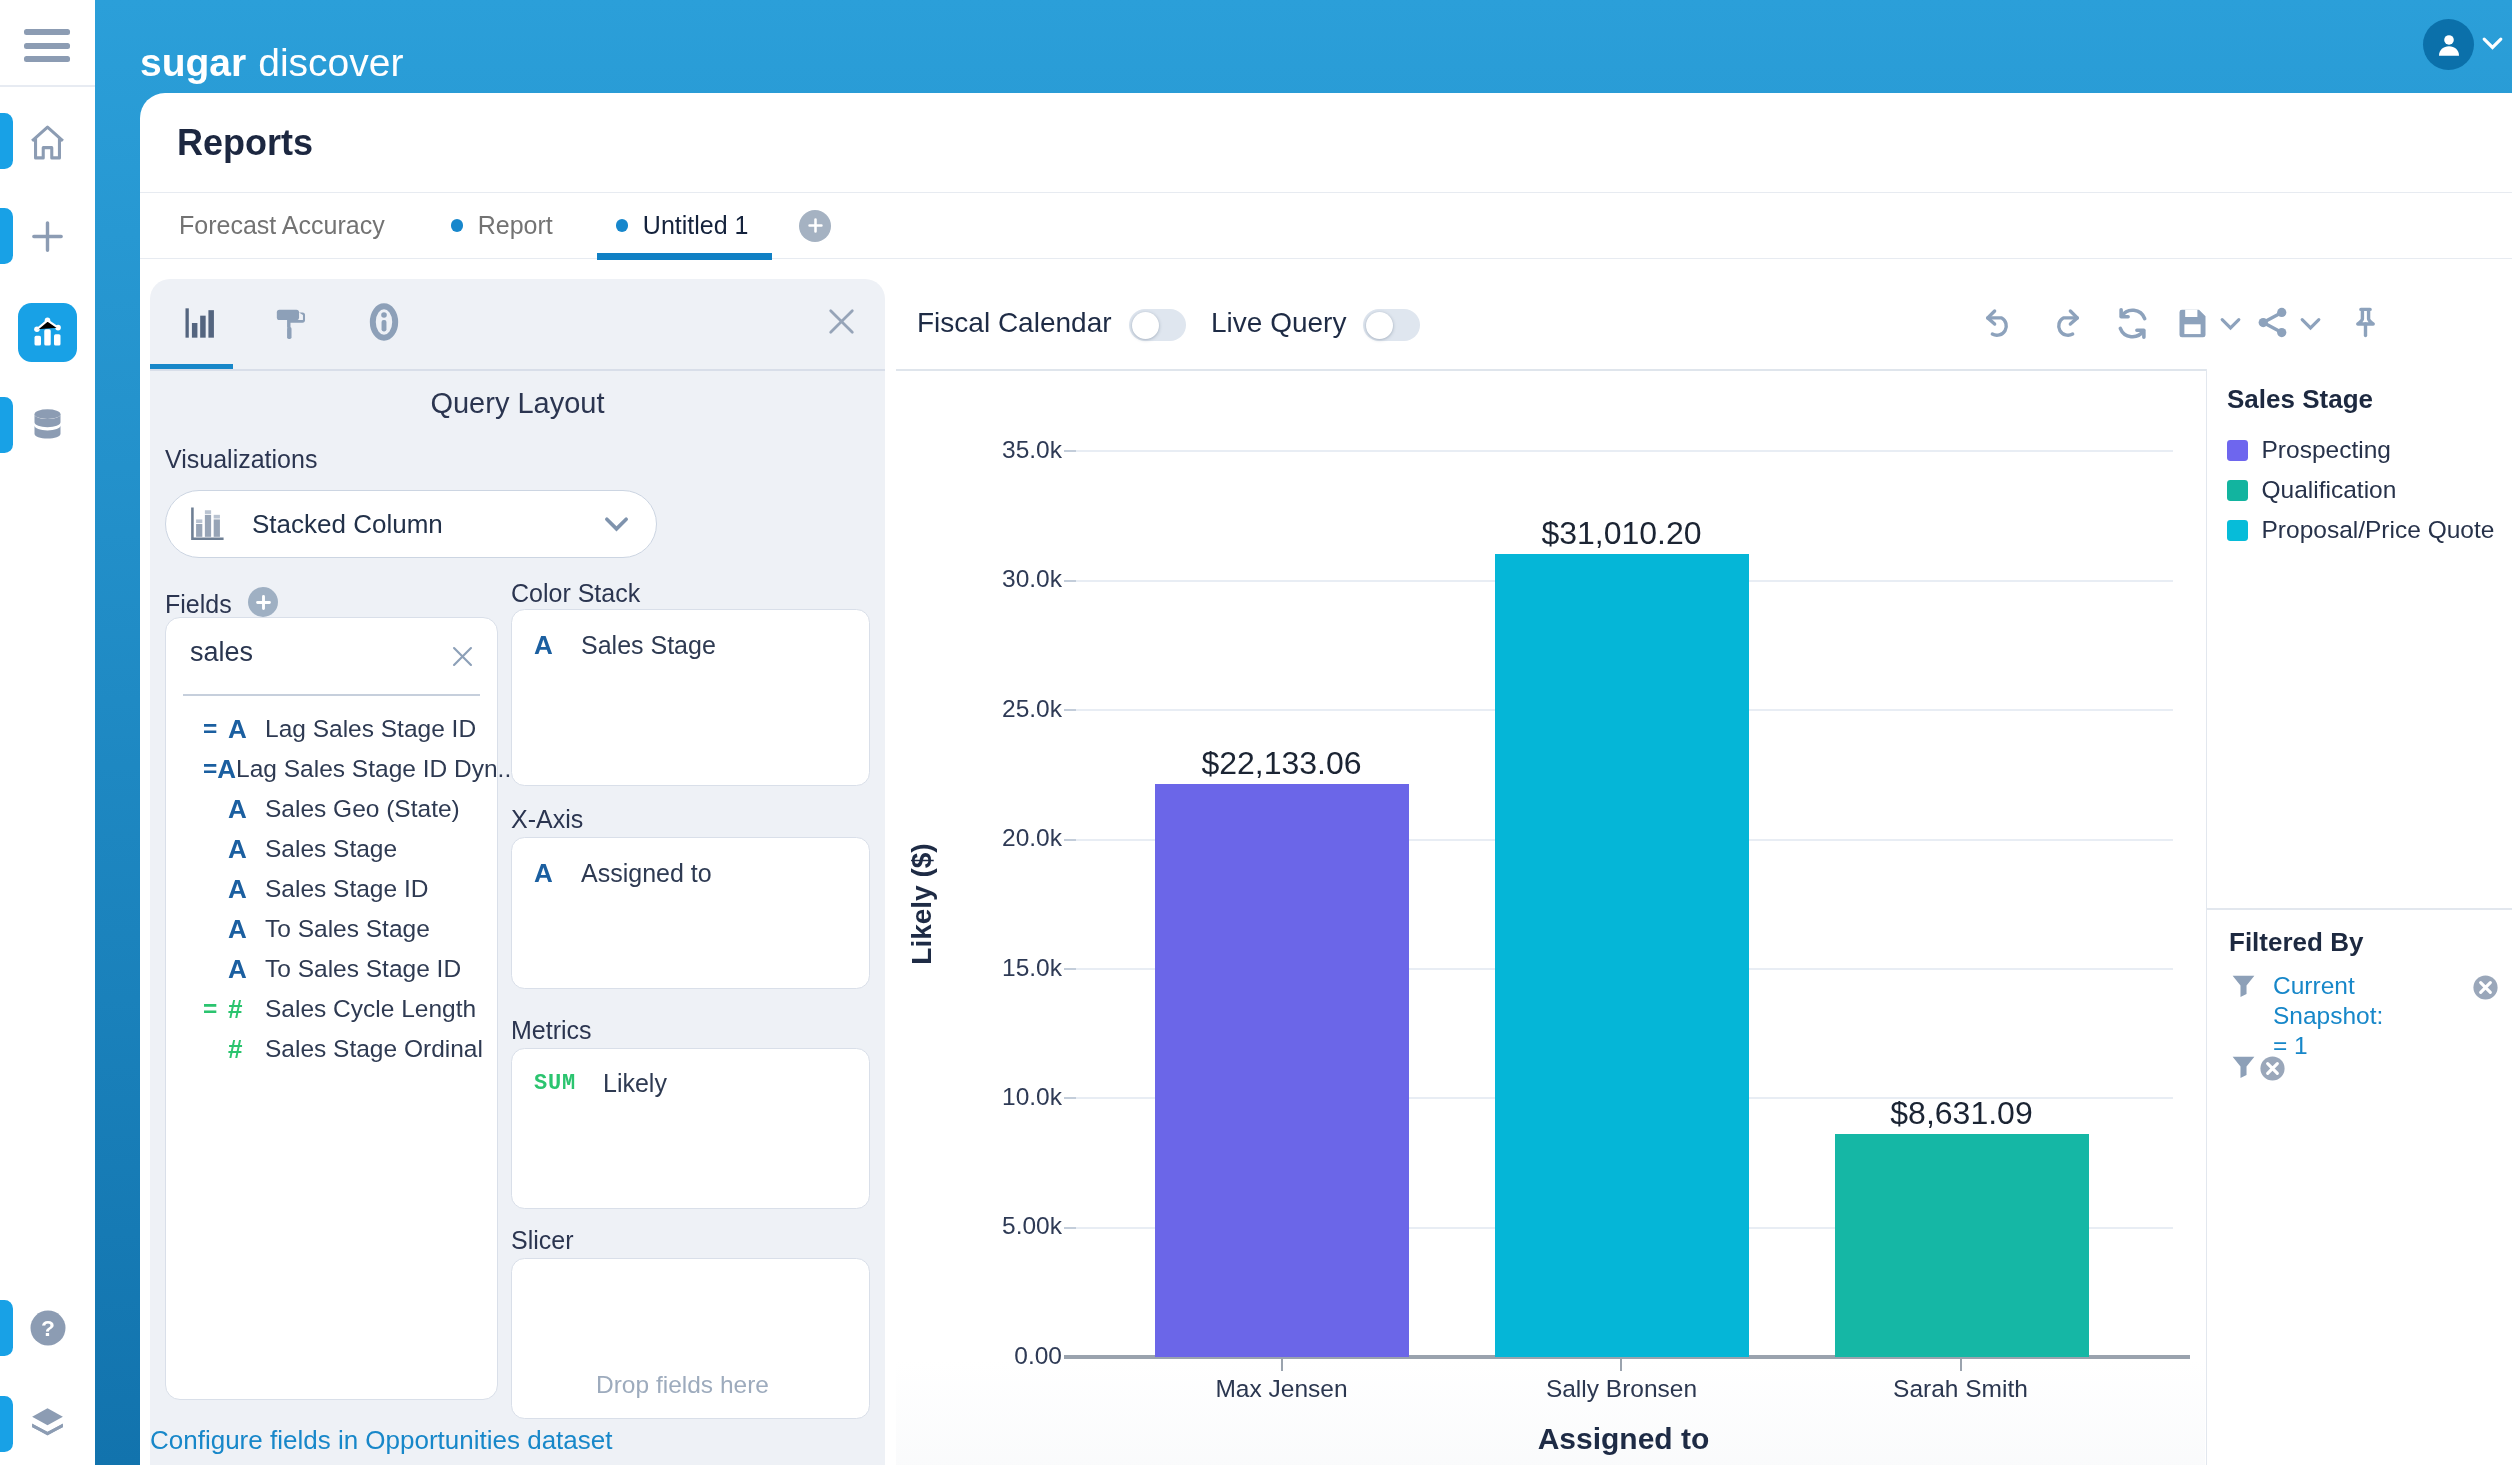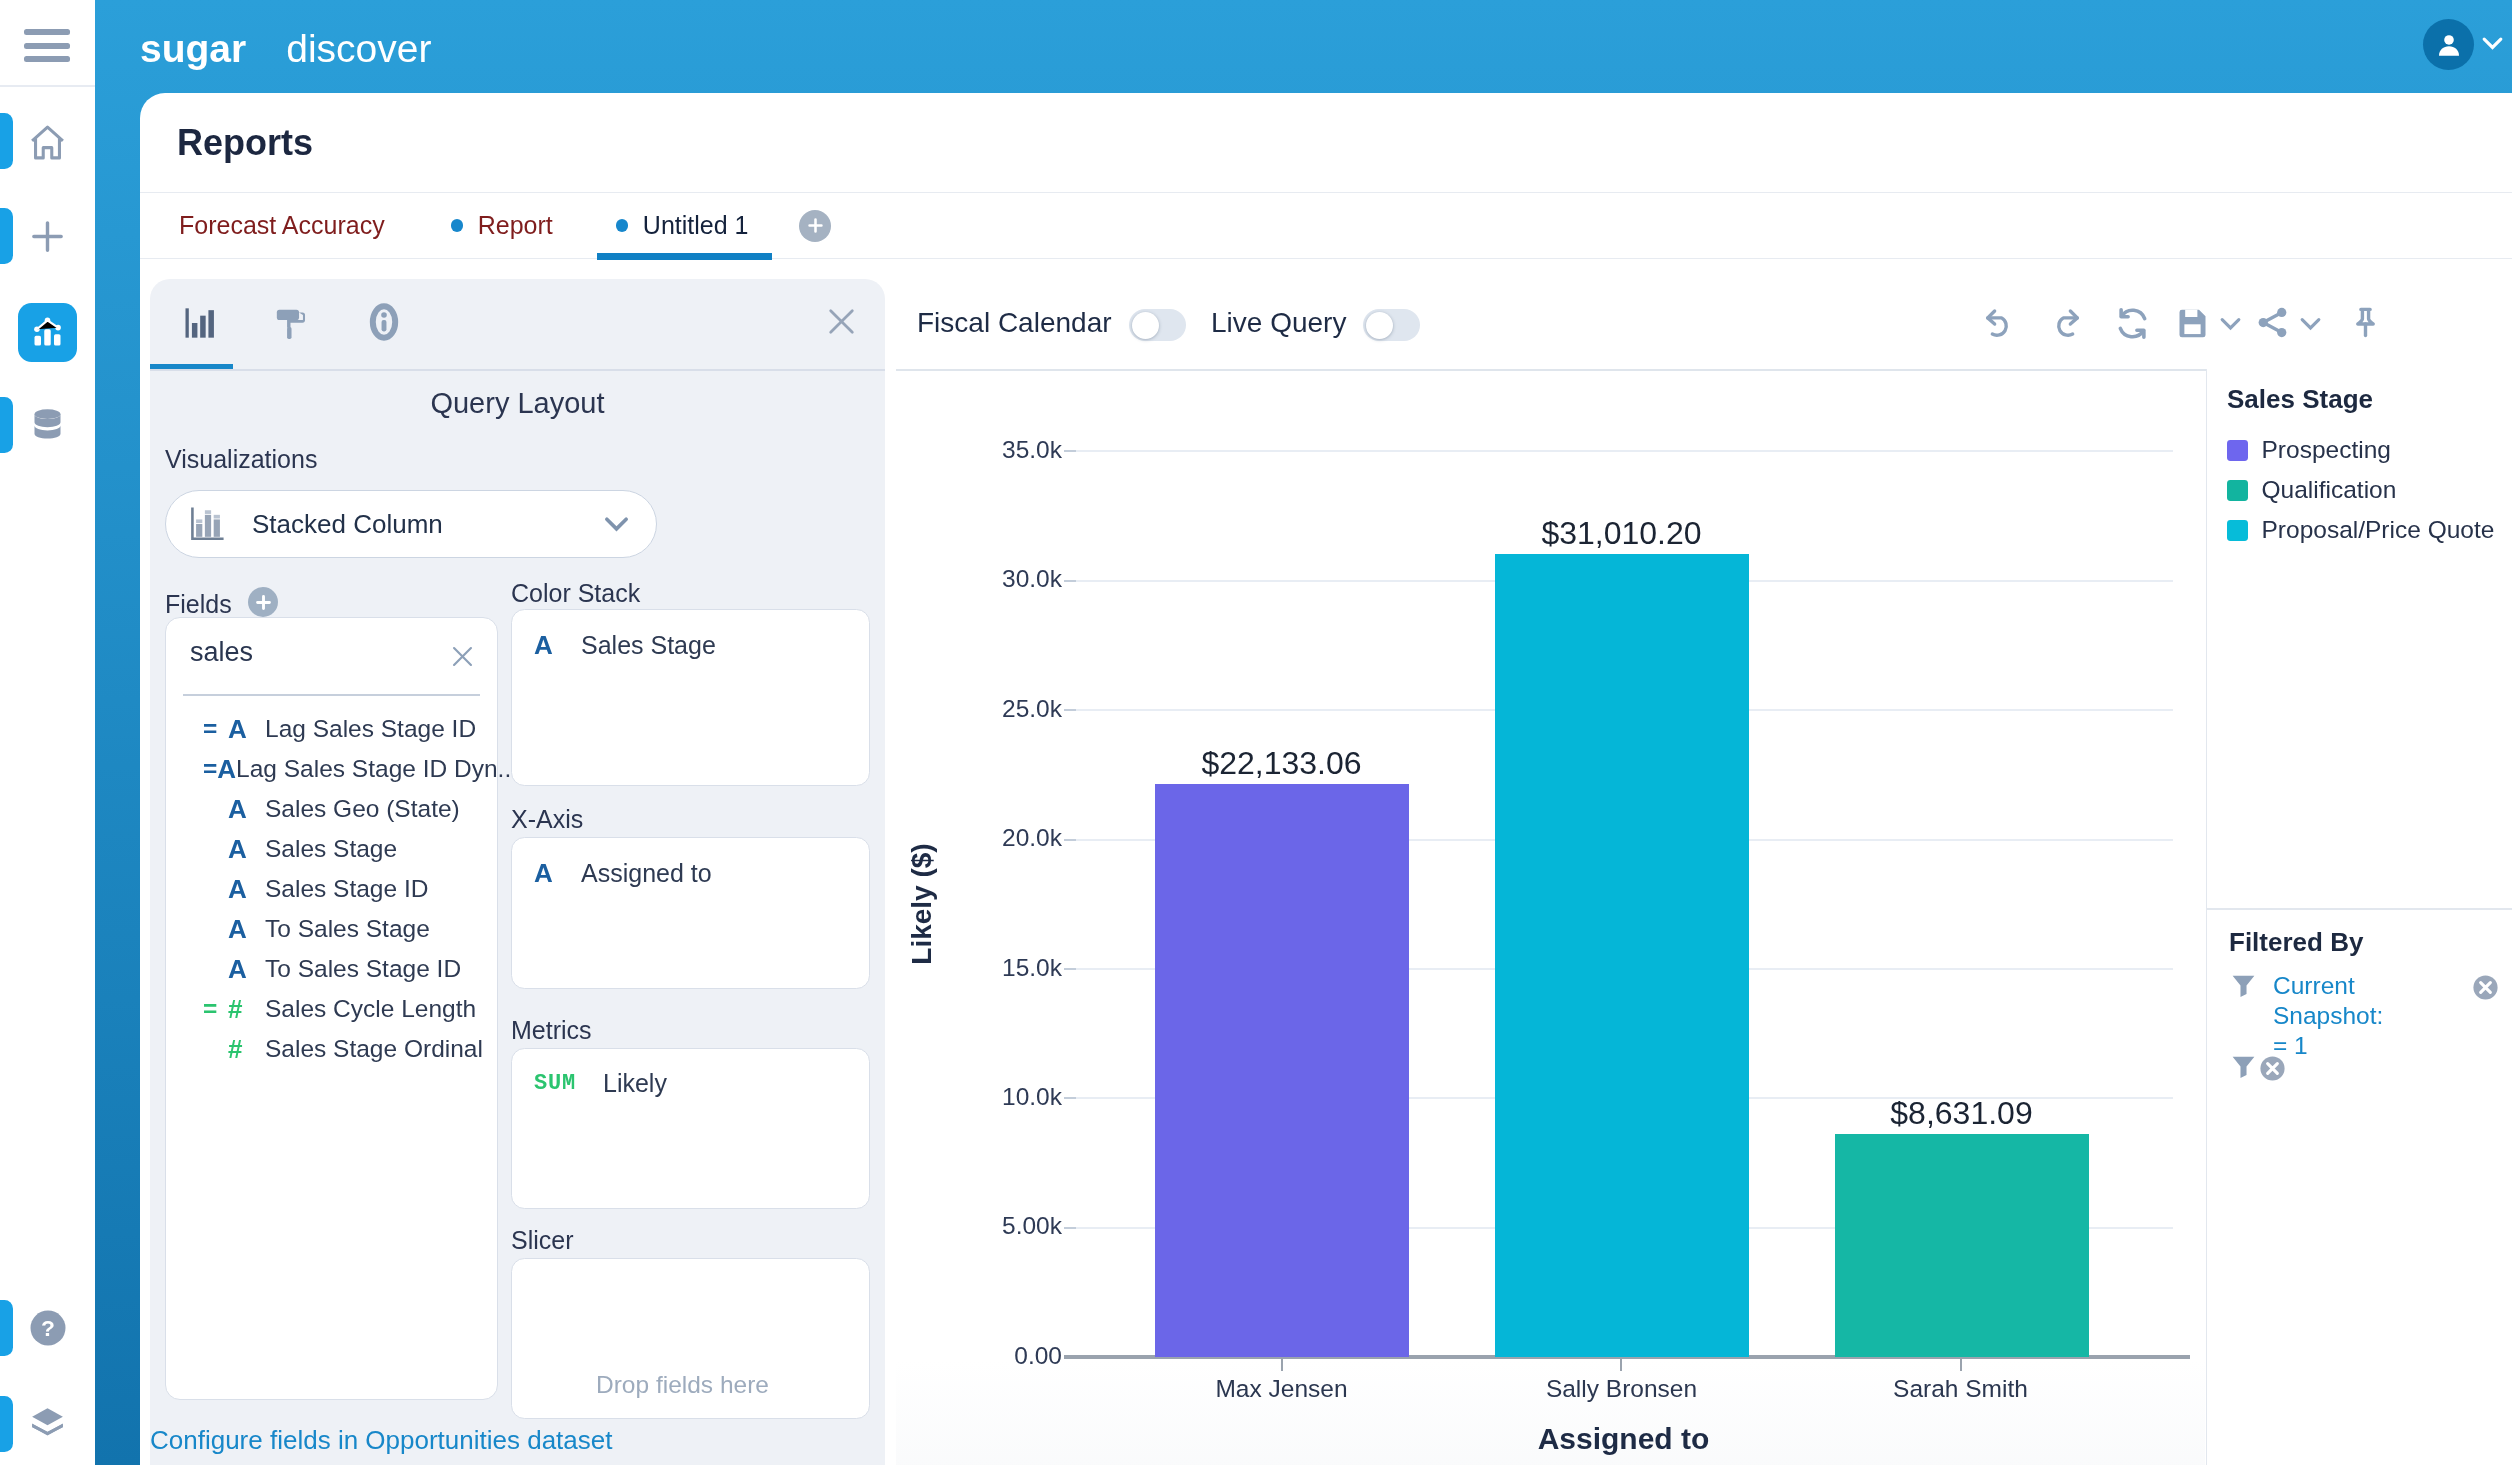--- a/index.html
+++ b/index.html
@@ -12,35 +12,35 @@
   .sidebar { position:absolute; left:0; top:0; width:95px; height:1466px; background:#fff; z-index:6; }
   .hamburger { position:absolute; left:24px; top:29px; width:46px; height:34px; cursor:pointer; }
   .hamburger span { display:block; height:6px; background:#8c9cb3; border-radius:2.5px; margin-bottom:7.6px; }
   .sidebar-divider { position:absolute; left:0; top:85px; width:95px; height:1.7px; background:#e7ebf2; }
   .side-pill { position:absolute; left:0; width:12.7px; height:56px; background:#18a1e6; border-radius:0 8.5px 8.5px 0; }
   .side-icon { position:absolute; left:0; width:95px; display:flex; justify-content:center; cursor:pointer; }
   .active-sq { position:absolute; left:18px; width:59px; height:59px; background:#18a1e6; border-radius:13.5px;
     display:flex; align-items:center; justify-content:center; cursor:pointer; }
 
   
-  .brand { position:absolute; left:140px; top:2px; height:93px; display:flex; align-items:center; color:#fff; font-size:39px;gap:28px; }
+  .brand { position:absolute; left:140px; top:16px; height:93px; display:flex; align-items:center; color:#fff; font-size:39px; }
   .brand b { font-weight:700; }
   .brand .light { font-weight:300; margin-left:12px; }
   .avatar { position:absolute; left:2423px; top:19.4px; width:51px; height:51px; border-radius:50%;
     background:#0b70aa; display:flex; align-items:center; justify-content:center; cursor:pointer; }
   .avatar-caret { position:absolute; left:2480px; top:34px; cursor:pointer; }
 
   
   .card { position:absolute; left:140px; top:93px; right:0; bottom:0; background:#fff;
     border-top-left-radius:25px; z-index:3; overflow:hidden; }
   .page-title { position:absolute; left:37px; top:0; height:99px; display:flex; align-items:center;
     font-size:36px; font-weight:700; color:#1c2740; }
   .tabbar { position:absolute; left:0; top:99px; width:100%; height:67px;
     border-top:1.7px solid #e7ebf1; border-bottom:1.7px solid #e7ebf1; display:flex; align-items:center; }
-  .tab { display:flex; align-items:center; font-size:25px; color:#7f1d1d; cursor:pointer; position:relative; height:100%; }
+  .tab { display:flex; align-items:center; font-size:25px; color:#737373; cursor:pointer; position:relative; height:100%; }
   .tab .dot { width:12.7px; height:12.7px; border-radius:50%; background:#1787cc; margin-right:14.4px; }
   .tab.active { font-weight:400; color:#14223c; }
   .tab.active .underline { position:absolute; left:-18.6px; right:-24px; bottom:-1.7px; height:6.8px; background:#1080c4; }
   .tab-add { width:32px; height:32px; border-radius:50%; background:#a5b2c2; color:#fff; display:flex;
     align-items:center; justify-content:center; cursor:pointer; margin-left:51px; }
 
   
   .qpanel { position:absolute; left:10px; top:186px; width:735px; height:1187px;
     background:#eef1f6; border-radius:20px 20px 0 0; }
   .qpanel .ptabs { position:absolute; top:0; left:0; width:100%; height:90px; }

